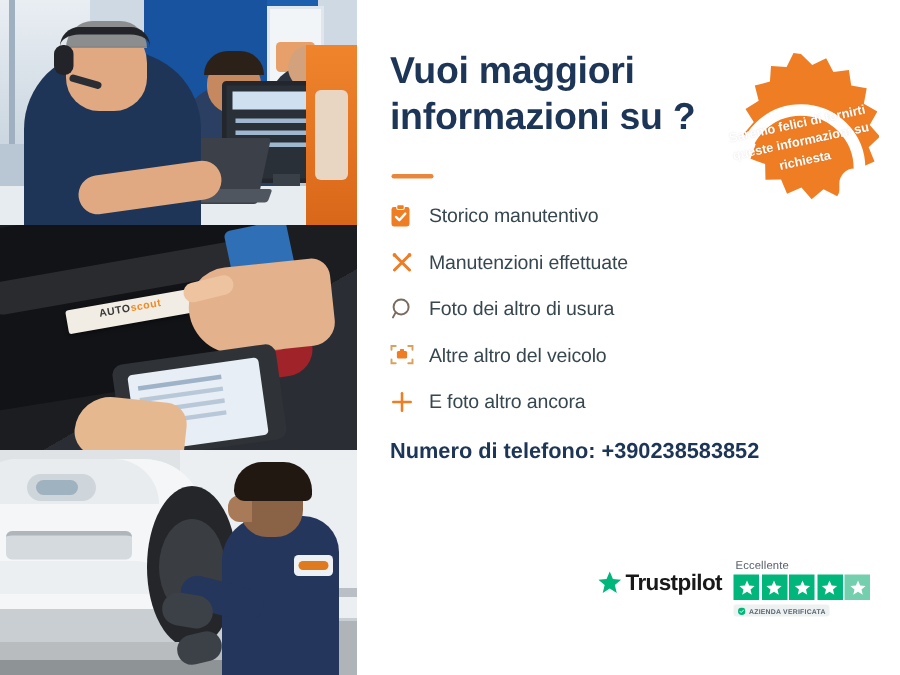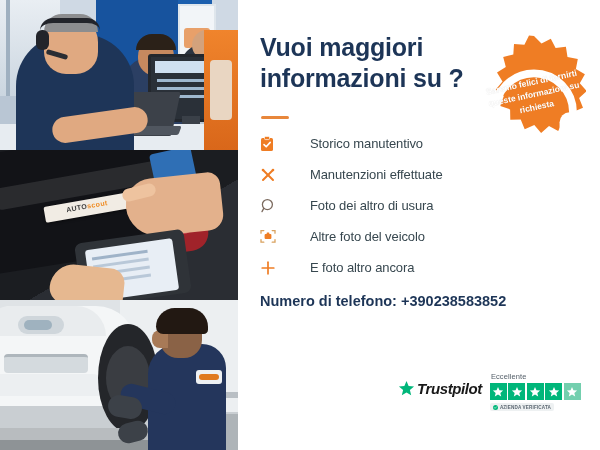--- a/index.html
+++ b/index.html
@@ -99,29 +99,29 @@
   .badge svg{display:block;width:104px;height:104px;}
   .badge .headset{position:absolute;left:50%;top:22px;transform:translateX(-50%);}
   .badge .btext{position:absolute;left:0;top:0;width:104px;height:104px;
     display:flex;align-items:center;justify-content:center;}
   .badge .btext span{
     display:block;transform:rotate(-12deg);text-align:center;
     color:#fff;font-size:8.5px;line-height:1.45;font-weight:700;margin-top:16px;
     text-shadow:0 0 1px rgba(0,0,0,.15);}
 
   .list{position:absolute;left:22px;top:130px;width:230px;}
-  .li{display:flex;align-items:center;height:27px;margin-bottom:4px;gap:24px;}
+  .li{display:flex;align-items:center;height:27px;margin-bottom:4px;}
   .li .ico{width:26px;flex:0 0 26px;display:flex;align-items:center;justify-content:flex-start;}
   .li .txt{font-size:13px;color:#37474f;letter-spacing:-.1px;}
 
   .phone{position:absolute;left:22px;top:293px;font-size:14.5px;font-weight:700;color:#1d3557;}
   .sub{position:absolute;left:22px;top:318px;width:300px;font-size:11.5px;line-height:1.62;color:#455a64;}
 
   .tp{position:absolute;left:160px;top:372px;display:flex;align-items:flex-start;}
-  .tp-logo{display:flex;align-items:center;margin-right:8px;padding-top:8px;font-style:italic;}
+  .tp-logo{display:flex;align-items:center;margin-right:8px;padding-top:8px;}
   .tp-logo .name{font-size:15px;font-weight:700;color:#191919;letter-spacing:-.4px;margin-left:2px;}
   .tp-right{display:flex;flex-direction:column;align-items:flex-start;}
   .tp-exc{font-size:7.5px;color:#55606a;margin:0 0 2px 1px;letter-spacing:.1px;}
   .stars{display:flex;gap:1.5px;}
   .stars .sq{width:17px;height:17px;background:#00b67a;display:flex;align-items:center;justify-content:center;}
   .stars .sq.half{background:#73cfae;}
   .verified{margin-top:3px;background:#eef1f2;border-radius:2px;padding:1.5px 3px;
     display:flex;align-items:center;gap:2px;}
   .verified .vtxt{font-size:4.6px;color:#5a6670;letter-spacing:.15px;font-weight:700;}
 </style>
@@ -265,21 +265,21 @@
         <span class="ico">
           <svg width="16" height="15" viewBox="0 0 16 15" fill="none" stroke="#d9a15e" stroke-width="1.3" stroke-linecap="round">
             <path d="M1 4.2V1.6h2.8"></path>
               <path d="M15 4.2V1.6h-2.8"></path>
             <path d="M1 10.6v2.6h2.8"></path>
               <path d="M15 10.6v2.6h-2.8"></path>
             <rect x="4.6" y="5" width="6.8" height="5" rx="1" fill="#ef7d24" stroke="none"></rect>
             <rect x="6.6" y="3.6" width="2.8" height="1.6" rx=".6" fill="#ef7d24" stroke="none"></rect>
           </svg>
         </span>
-        <span class="txt">Altre foto del veicolo</span>
+        <span class="txt">Altre altro del veicolo</span>
       </div>
 
       <div class="li">
         <span class="ico">
           <svg width="16" height="16" viewBox="0 0 16 16" stroke="#ef7d24" stroke-width="1.7" stroke-linecap="round">
             <path d="M8 2.2V13.8"></path>
               <path d="M2.2 8H13.8"></path>
           </svg>
         </span>
         <span class="txt">E foto altro ancora</span>

